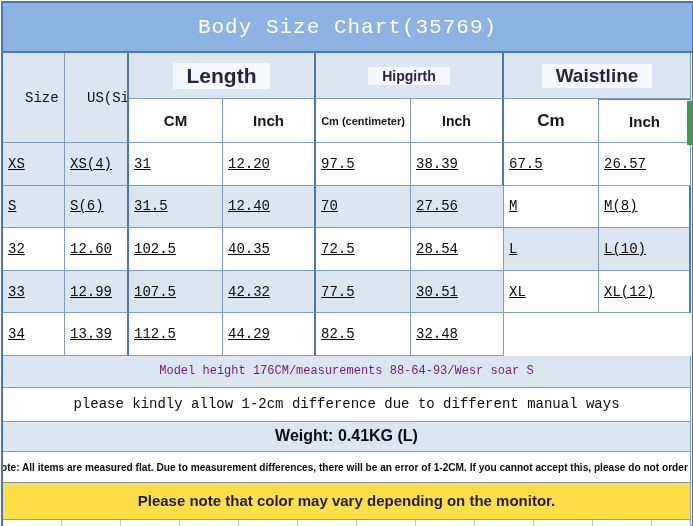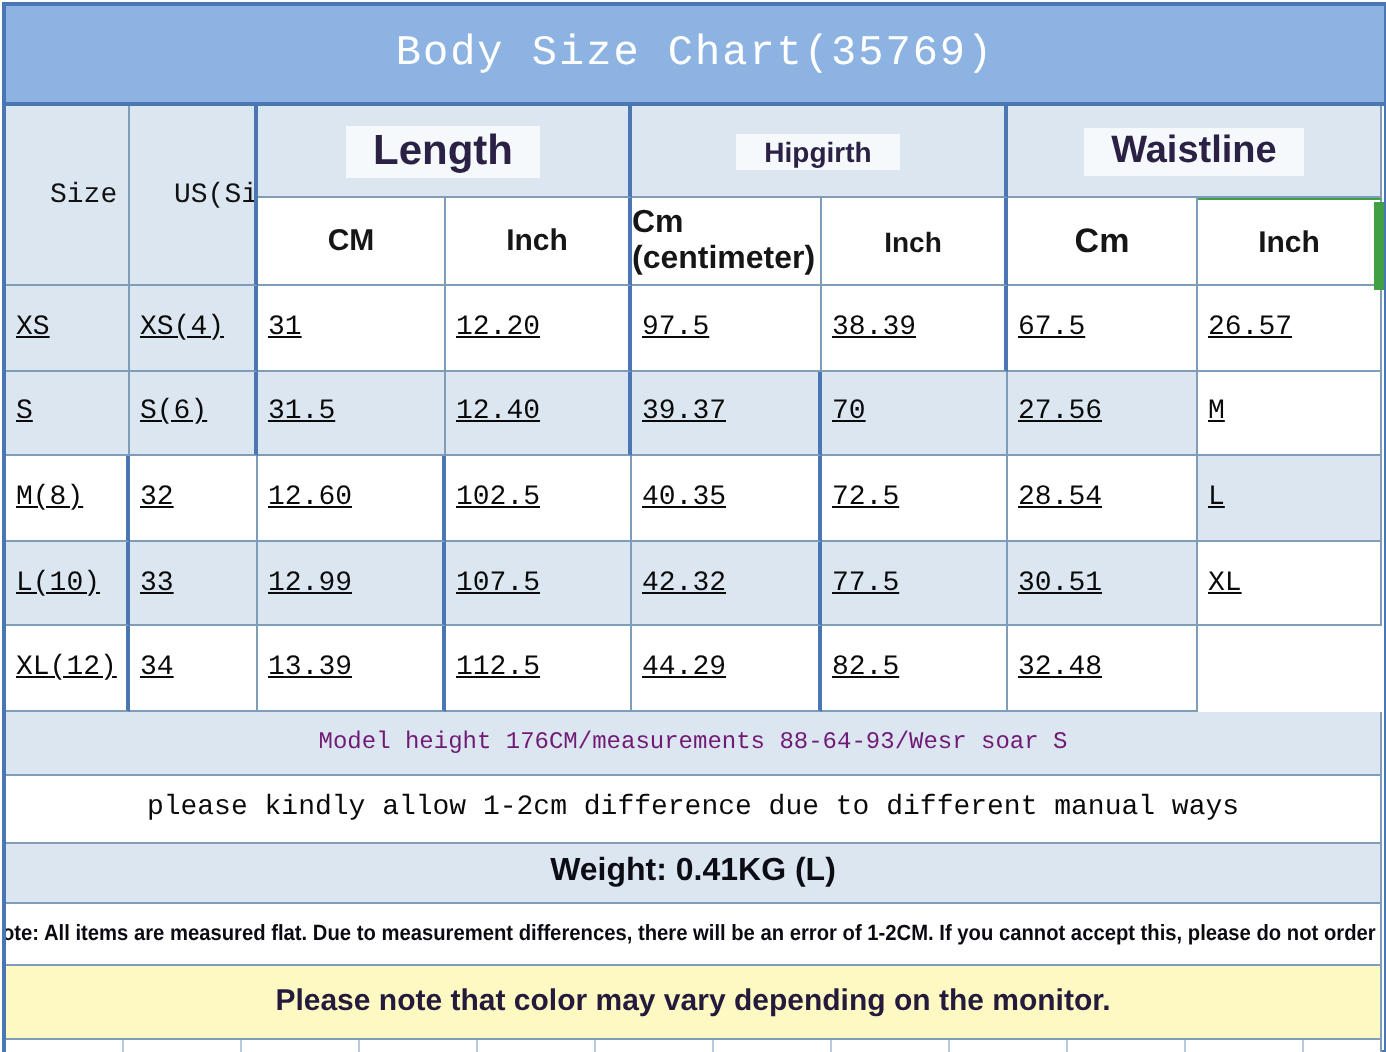--- a/index.html
+++ b/index.html
@@ -15,32 +15,32 @@
   .mono{font-family:"Liberation Mono","DejaVu Sans Mono",monospace;}
   .rowhead{grid-row:1/3;background:#dce6f1;padding-left:22px;font-size:14px;color:#111;}
   .group{justify-content:center;background:#dce6f1;}
   .group .patch{background:rgba(255,255,255,0.75);padding:1px 14px;font-weight:bold;color:#2b2145;}
   .g-length .patch{font-size:21px;}
   .g-hip .patch{font-size:14px;}
   .g-waist .patch{font-size:19px;}
   .sub{justify-content:center;background:#fff;font-weight:bold;color:#161616;}
   .sub-lcm{font-size:15px;}
   .sub-lin{font-size:15px;}
-  .sub-hcm{font-size:16px;}
+  .sub-hcm{font-size:11px;}
   .sub-hin{font-size:14px;}
   .sub-wcm{font-size:17px;}
   .sub-win{font-size:15px;border-top:1px solid #3fa044;}
   .data{padding-left:5px;font-size:14px;color:#0a0a0a;text-decoration:underline;}
   .foot{grid-column:1/-1;justify-content:center;text-align:center;}
   .f-model{background:#dce6f1;font-size:12px;color:#701a75;}
   .f-kindly{background:#fff;font-size:14px;color:#0a0a0a;}
   .f-weight{background:#dce6f1;font-weight:bold;font-size:16px;color:#0c0c14;}
   .f-note{background:#fff;}
   .f-note .squeeze{display:inline-block;white-space:nowrap;font-weight:bold;font-size:11px;color:#0a0a12;transform:scaleX(0.92);transform-origin:center;}
-  .f-monitor{background:#fef9c3;font-weight:bold;font-size:15px;color:#231a3c;}
+  .f-monitor{background:#fde047;font-weight:bold;font-size:15px;color:#231a3c;}
   .strip{grid-column:1/-1;border-bottom:none;background:repeating-linear-gradient(to right,#ffffff 0 58px,#b9c9dd 58px 59px);}
   .green-bar{position:absolute;top:98px;right:0;width:5px;height:44px;background:#3fa044;}
 </style>
 </head>
 <body>
 
 <div class="frame">
 
   <div class="title-bar">
     <span class="title-text">Body Size Chart(35769)</span>
@@ -74,21 +74,20 @@
     <div class="cell mono data white gb">12.20</div>
     <div class="cell mono data white">97.5</div>
     <div class="cell mono data white gb">38.39</div>
     <div class="cell mono data white">67.5</div>
     <div class="cell mono data white">26.57</div>
 
     <div class="cell mono data blue">S</div>
     <div class="cell mono data blue gb">S(6)</div>
     <div class="cell mono data blue">31.5</div>
     <div class="cell mono data blue gb">12.40</div>
-    <div class="cell mono data blue gb">39.37</div>
     <div class="cell mono data blue">70</div>
     <div class="cell mono data blue">27.56</div>
 
     <div class="cell mono data white">M</div>
     <div class="cell mono data white gb">M(8)</div>
     <div class="cell mono data white">32</div>
     <div class="cell mono data white gb">12.60</div>
     <div class="cell mono data white">102.5</div>
     <div class="cell mono data white gb">40.35</div>
     <div class="cell mono data white">72.5</div>

